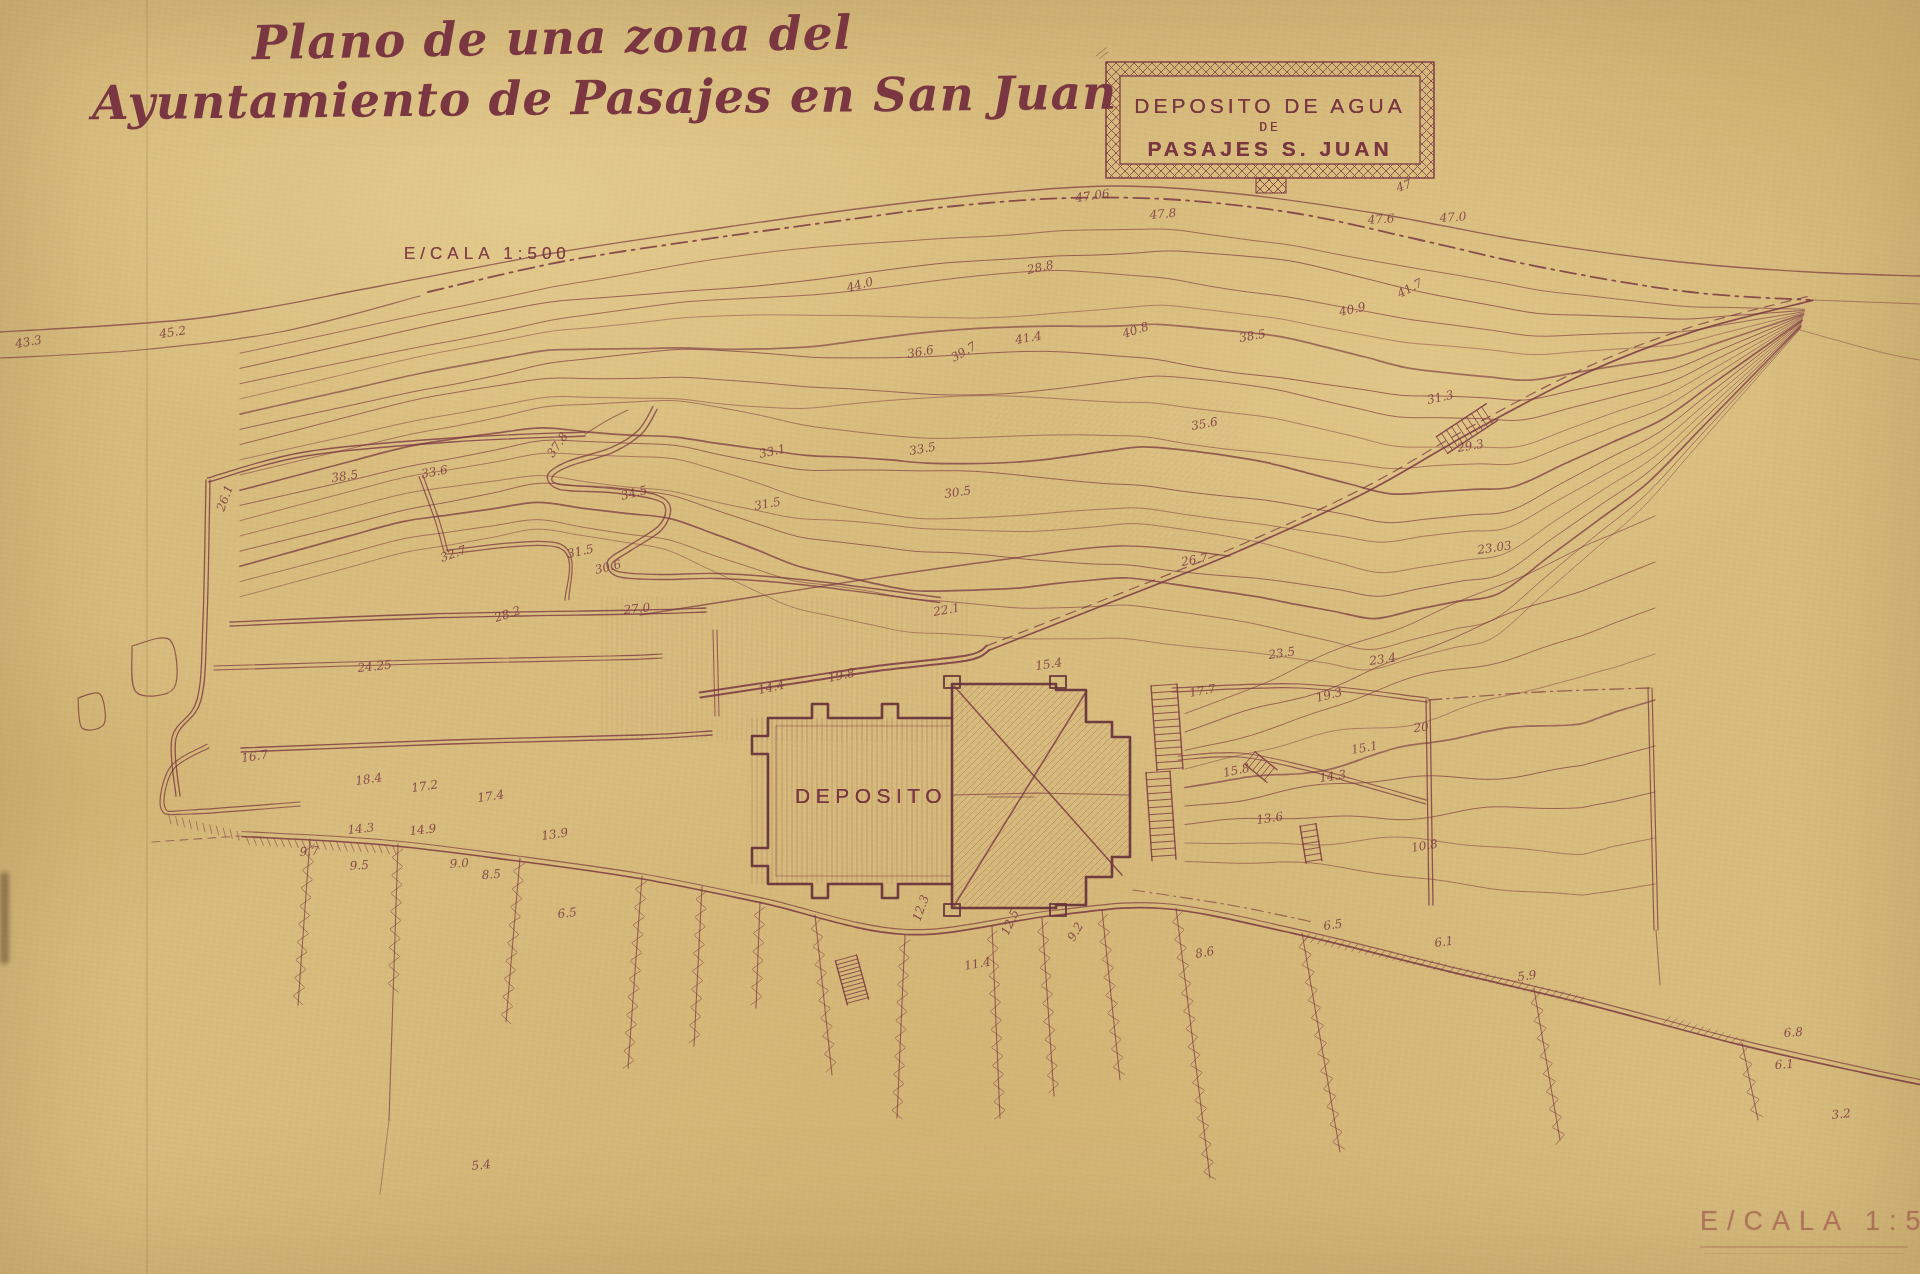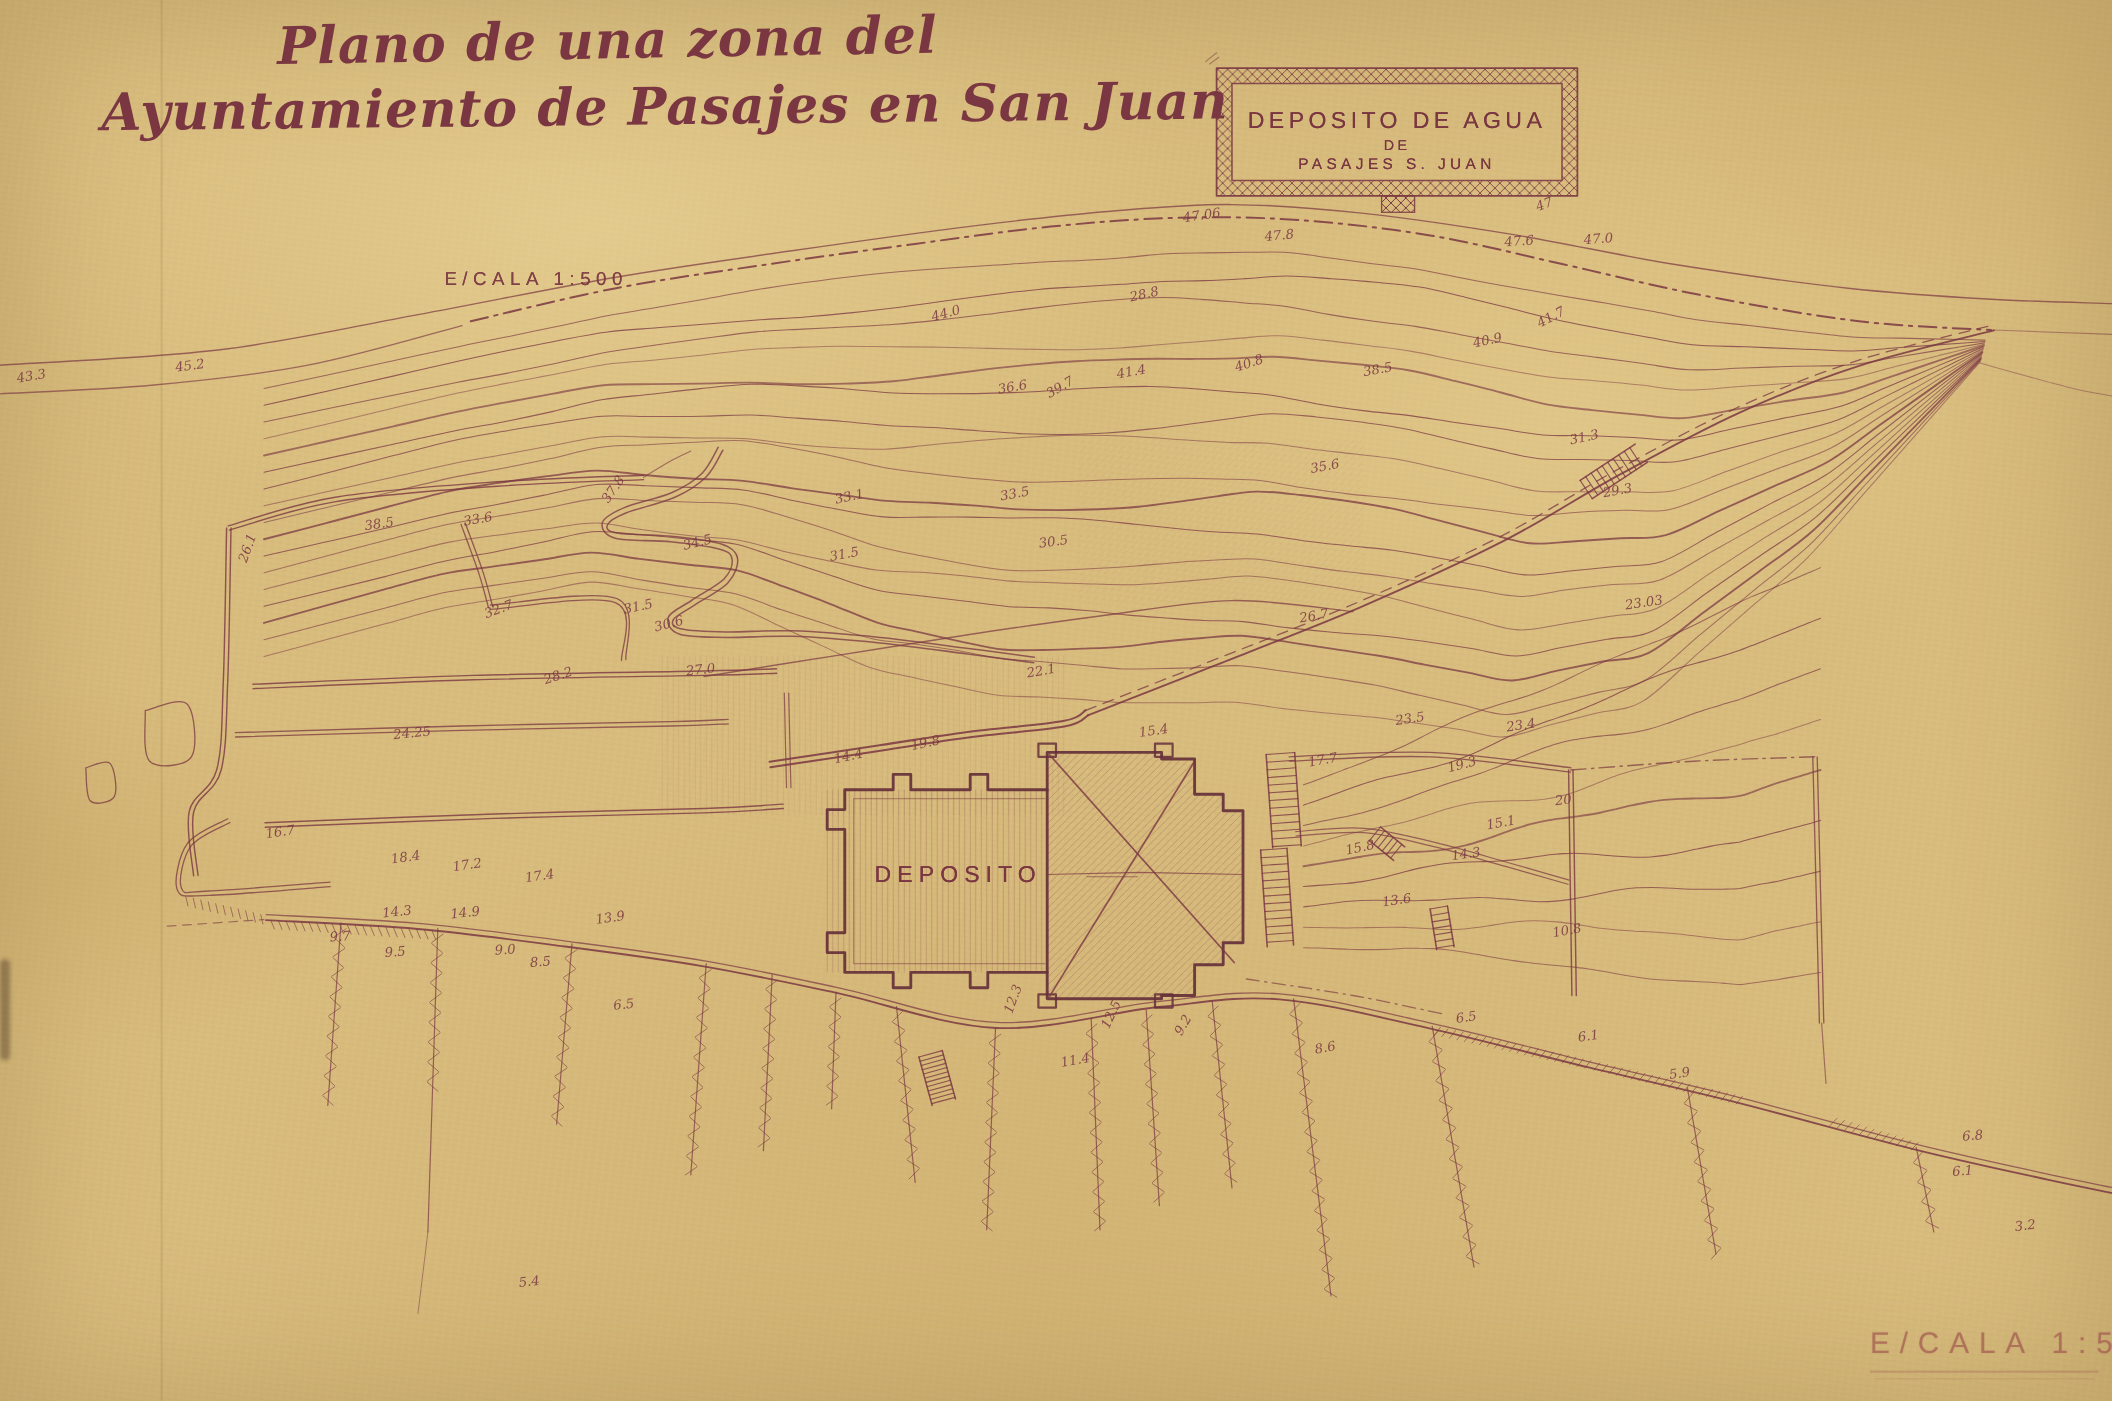--- a/index.html
+++ b/index.html
@@ -24,22 +24,22 @@
   .txt{ position:absolute; color:var(--ink); white-space:nowrap; }
   .script{ font-family:"DejaVu Serif",serif; font-style:italic; font-weight:bold; letter-spacing:1px; }
   #title1{ left:252px; top:10px; font-size:47px; transform:rotate(-1deg); }
   #title2{ left:92px; top:70px; font-size:47px; transform:rotate(-0.6deg); }
   .blocky{ font-family:"Liberation Sans",sans-serif; text-shadow:0 0 .6px var(--ink); }
   #superficie{ left:356px; top:186px; font-size:26px; letter-spacing:2.5px; opacity:.92; }
   #escala{ left:404px; top:244px; font-size:17px; letter-spacing:5px; opacity:.92; }
   #depot{ left:1106px; top:62px; width:328px; height:131px; display:flex; flex-direction:column;
           justify-content:center; align-items:center; text-align:center; }
   #depot .l1{ font-size:21px; letter-spacing:4px; text-shadow:0 0 .6px var(--ink); }
-  #depot .l2{ font-size:13px; letter-spacing:3px; margin:2px 0; text-shadow:0 0 .5px var(--ink); }
-  #depot .l3{ font-size:14px; letter-spacing:4px; text-shadow:0 0 .6px var(--ink); }
+  #depot .l2{ font-size:13px; letter-spacing:3px; margin:2px 0; text-shadow:0 0 .5px var(--ink);font-family:Liberation Mono, monospace; }
+  #depot .l3{ font-size:21px; letter-spacing:4px; text-shadow:0 0 .6px var(--ink);font-weight:bold; }
   #parroquia{ left:795px; top:784px; font-size:21px; letter-spacing:5.5px; text-shadow:0 0 .6px var(--ink); }
   #stamp{ left:1700px; top:1206px; font-size:27px; letter-spacing:9px; color:rgba(163,90,80,.55);
           text-shadow:0 0 1px rgba(163,90,80,.4); }
   .stamp-line{ position:absolute; background:rgba(163,90,80,.30); }
   .spot{ font:italic 12px "DejaVu Serif",serif; fill:var(--ink); opacity:.85; }
 </style>
 </head>
 <body>
 
 <div class="paper">

